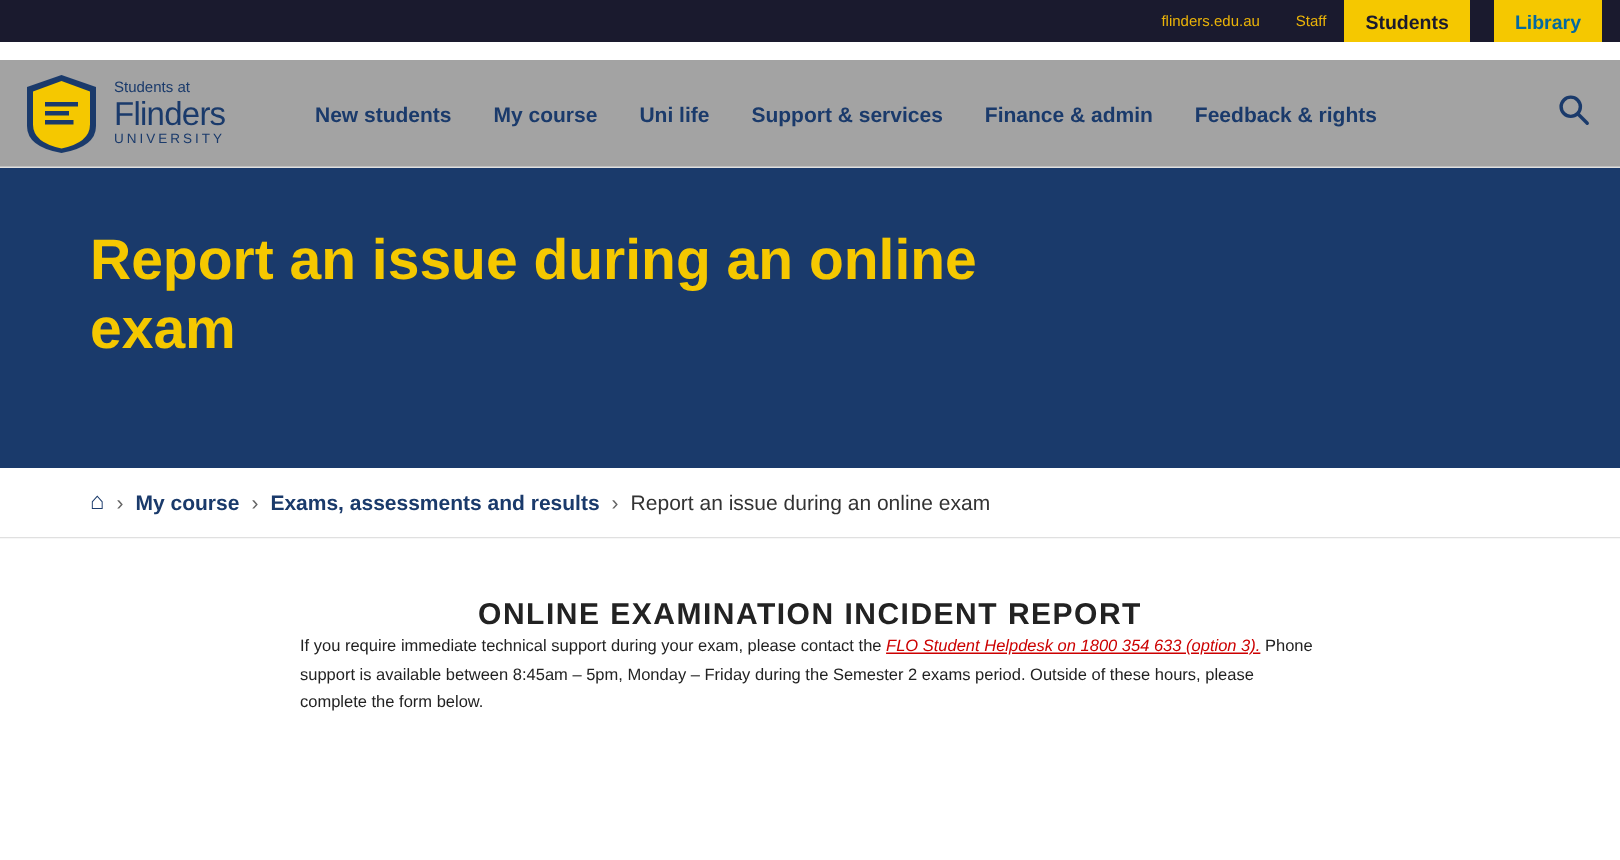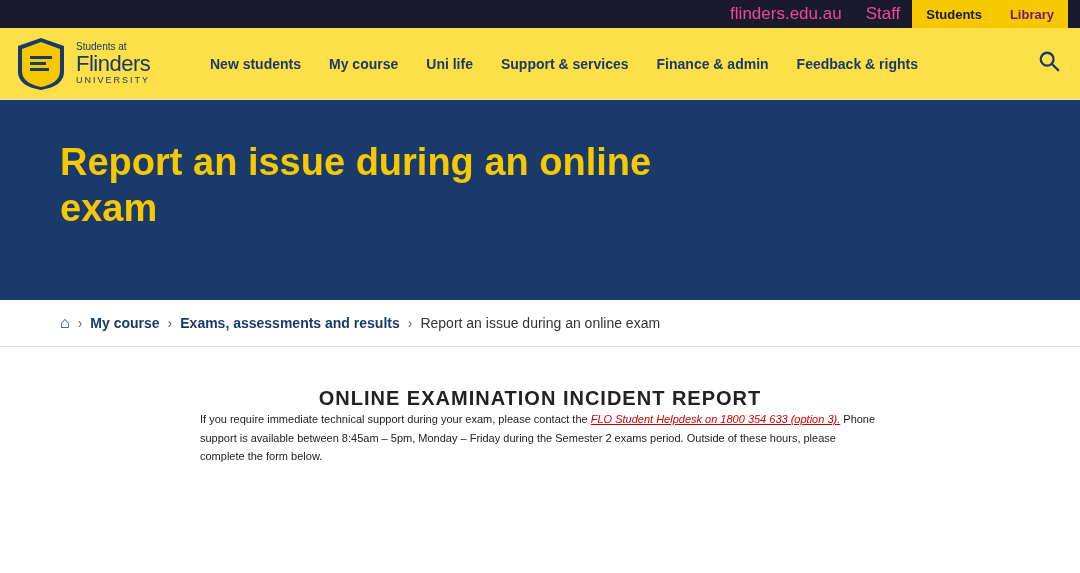--- a/index.html
+++ b/index.html
@@ -9,58 +9,59 @@
     .top-bar {
       background: #1a1a2e;
       display: flex;
       justify-content: flex-end;
       align-items: center;
       height: 28px;
       padding: 0 12px;
       gap: 0;
     }
     .top-bar-link {
-      color: #ec4899;
-      font-size: 17px;
+      color: #eab308;
+      font-size: 10px;
       padding: 0 12px;
       text-decoration: none;
       height: 100%;
       display: flex;
       align-items: center;
     }
     .top-bar-active {
       background: #f5c800;
       color: #1a1a2e;
       font-weight: bold;
       font-size: 13px;
       padding: 0 14px;
       height: 100%;
       display: flex;
       align-items: center;
     }
     .top-bar-library {
       background: #f5c800;
-      color: #701a75;
+      color: #0369a1;
       font-weight: bold;
       font-size: 13px;
       padding: 0 14px;
       height: 100%;
       display: flex;
       align-items: center;
-      margin-left: 0;
+      margin-left: 16px;
     }
 
     
     .navbar {
-      background: #fde047;
+      background: #a3a3a3;
       display: flex;
       align-items: center;
       padding: 0 16px;
       height: 72px;
       border-bottom: 1px solid #e0e0e0;
+      margin-top: 12px;
     }
     .logo-area {
       display: flex;
       align-items: center;
       gap: 10px;
       min-width: 160px;
       margin-right: 20px;
     }
     .logo-shield {
       width: 50px;

